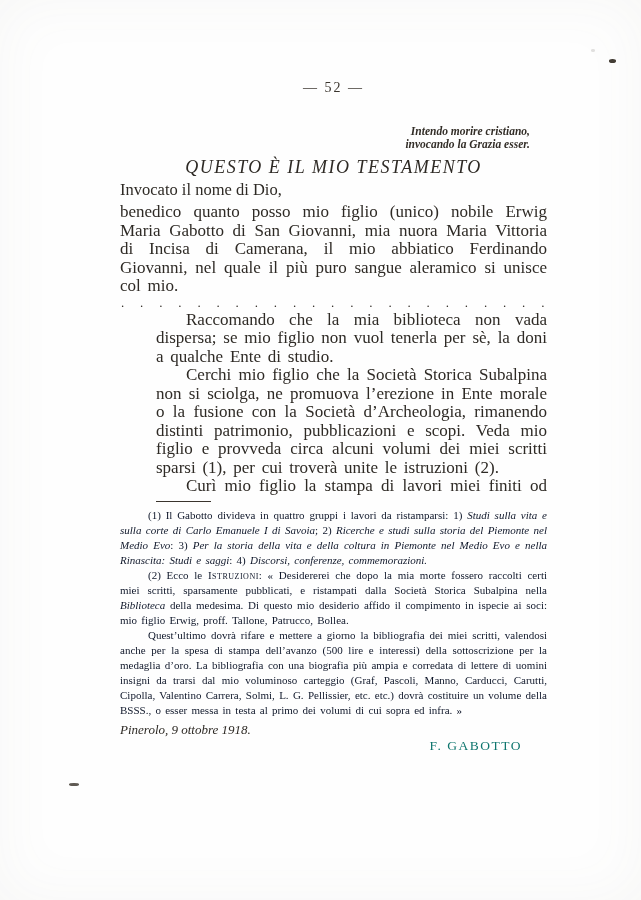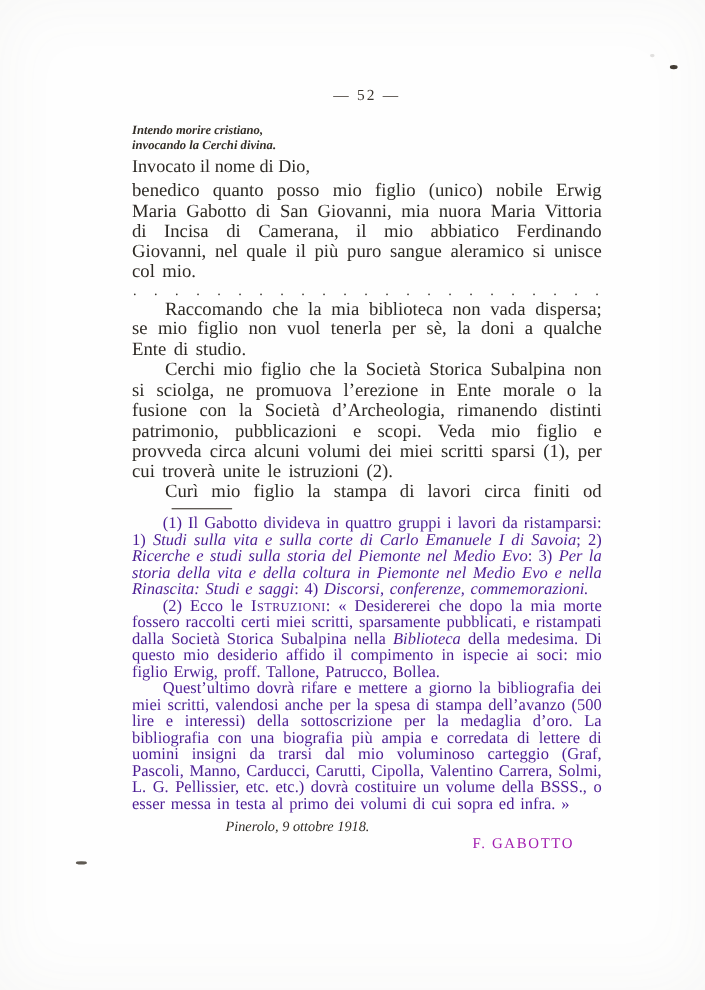--- a/index.html
+++ b/index.html
@@ -21,21 +21,22 @@
     width: 427px;
   }
   .page-number {
     margin-top: 80px;
     text-align: center;
     font-size: 14px;
     letter-spacing: 2px;
     color: #3a342d;
   }
   .epigraph {
-    margin-top: 17px;
+    margin-top: 29px;
+    text-align: right;
     padding-right: 17px;
     font-style: italic;
     font-weight: bold;
     font-size: 11.5px;
     line-height: 13px;
     color: #332e28;
   }
   .doc-title {
     margin-top: 6px;
     text-align: center;
@@ -51,21 +52,21 @@
     font-size: 16.5px;
     line-height: 20px;
   }
   .body-text {
     font-size: 17px;
     line-height: 18.5px;
     text-align: justify;
     word-spacing: 2.5px;
   }
   .body-text.first { margin-top: 3px; }
-  .body-text.indent { text-indent: 30px; }
+  .body-text.indent { text-indent: 30px; margin-left: 36px; }
   .body-text.force-last { text-align-last: justify; }
   .dots-row {
     height: 11px;
     line-height: 10px;
     font-size: 13px;
     letter-spacing: 0;
     word-spacing: 12.6px;
     white-space: nowrap;
     overflow: hidden;
     margin: 2px 0 2px 1px;
@@ -73,43 +74,42 @@
   }
   .fn-rule {
     margin-top: 5px;
     margin-left: 36px;
     width: 55px;
     height: 0;
     border-top: 1.5px solid #3a342d;
   }
   .footnotes {
     margin-top: 6px;
-    font-size: 15px;
+    font-size: 11px;
     line-height: 15px;
     text-align: justify;
     word-spacing: 1.5px;
-    color: #4c1d95;
+    color: #0f172a;
   }
   .footnotes p { text-indent: 28px; }
   .seg-i { font-style: italic; }
   .seg-sc { font-variant: small-caps; letter-spacing: 0.5px; margin-top: 28px; }
   .dateline {
     margin-top: 4px;
-    margin-left: 85px;
     font-style: italic;
     font-size: 13px;
     line-height: 15px;
   }
   .signature {
     margin-top: 1px;
     text-align: right;
     padding-right: 25px;
     font-size: 13.5px;
     letter-spacing: 1.5px;
-    color: #a21caf;
+    color: #0f766e;
     font-family: Liberation Serif, serif;
   }
   .speck {
     position: absolute;
     background: #433d35;
     border-radius: 45%;
   }
   .speck-a { left: 609px; top: 59px; width: 7px; height: 4px; }
   .speck-b { left: 69px; top: 783px; width: 10px; height: 3px; opacity: 0.85; }
   .speck-c { left: 591px; top: 49px; width: 4px; height: 3px; opacity: 0.15; }
@@ -117,35 +117,36 @@
 </head>
 <body>
 
 <div class="page">
   <div class="content">
 
     <div class="page-number">— 52 —</div>
 
     <div class="epigraph">
       <div>Intendo morire cristiano,</div>
-      <div>invocando la Cerchi divina.</div>
+      <div>invocando la Grazia esser.</div>
     </div>
 
+    <div class="doc-title">QUESTO È IL MIO TESTAMENTO</div>
 
     <div class="invocation">Invocato il nome di Dio,</div>
 
     <p class="body-text first">benedico quanto posso mio figlio (unico) nobile Erwig Maria Gabotto di San Giovanni, mia nuora Maria Vittoria di Incisa di Camerana, il mio abbiatico Ferdinando Giovanni, nel quale il più puro sangue aleramico si unisce col mio.</p>
 
     <div class="dots-row">. . . . . . . . . . . . . . . . . . . . . . . . .</div>
 
     <p class="body-text indent">Raccomando che la mia biblioteca non vada dispersa; se mio figlio non vuol tenerla per sè, la doni a qualche Ente di studio.</p>
 
     <p class="body-text indent">Cerchi mio figlio che la Società Storica Subalpina non si sciolga, ne promuova l’erezione in Ente morale o la fusione con la Società d’Archeologia, rimanendo distinti patrimonio, pubblicazioni e scopi. Veda mio figlio e provveda circa alcuni volumi dei miei scritti sparsi (1), per cui troverà unite le istruzioni (2).</p>
 
-    <p class="body-text indent force-last">Curì mio figlio la stampa di lavori circa finiti od</p>
+    <p class="body-text indent force-last">Curì mio figlio la stampa di lavori miei finiti od</p>
 
     <div class="fn-rule"></div>
 
     <div class="footnotes">
       <p><span>(1) Il Gabotto divideva in quattro gruppi i lavori da ristamparsi: 1) </span><span class="seg-i">Studi sulla vita e sulla corte di Carlo Emanuele I di Savoia</span><span>; 2) </span><span class="seg-i">Ricerche e studi sulla storia del Piemonte nel Medio Evo</span><span>: 3) </span><span class="seg-i">Per la storia della vita e della coltura in Piemonte nel Medio Evo e nella Rinascita: Studi e saggi</span><span>: 4) </span><span class="seg-i">Discorsi, conferenze, commemorazioni.</span></p>
       <p><span>(2) Ecco le </span><span class="seg-sc">Istruzioni</span><span>: « Desidererei che dopo la mia morte fossero raccolti certi miei scritti, sparsamente pubblicati, e ristampati dalla Società Storica Subalpina nella </span><span class="seg-i">Biblioteca</span><span> della medesima. Di questo mio desiderio affido il compimento in ispecie ai soci: mio figlio Erwig, proff. Tallone, Patrucco, Bollea.</span></p>
       <p><span>Quest’ultimo dovrà rifare e mettere a giorno la bibliografia dei miei scritti, valendosi anche per la spesa di stampa dell’avanzo (500 lire e interessi) della sottoscrizione per la medaglia d’oro. La bibliografia con una biografia più ampia e corredata di lettere di uomini insigni da trarsi dal mio voluminoso carteggio (Graf, Pascoli, Manno, Carducci, Carutti, Cipolla, Valentino Carrera, Solmi, L. G. Pellissier, etc. etc.) dovrà costituire un volume della BSSS., o esser messa in testa al primo dei volumi di cui sopra ed infra. »</span></p>
     </div>
 
     <div class="dateline">Pinerolo, 9 ottobre 1918.</div>

